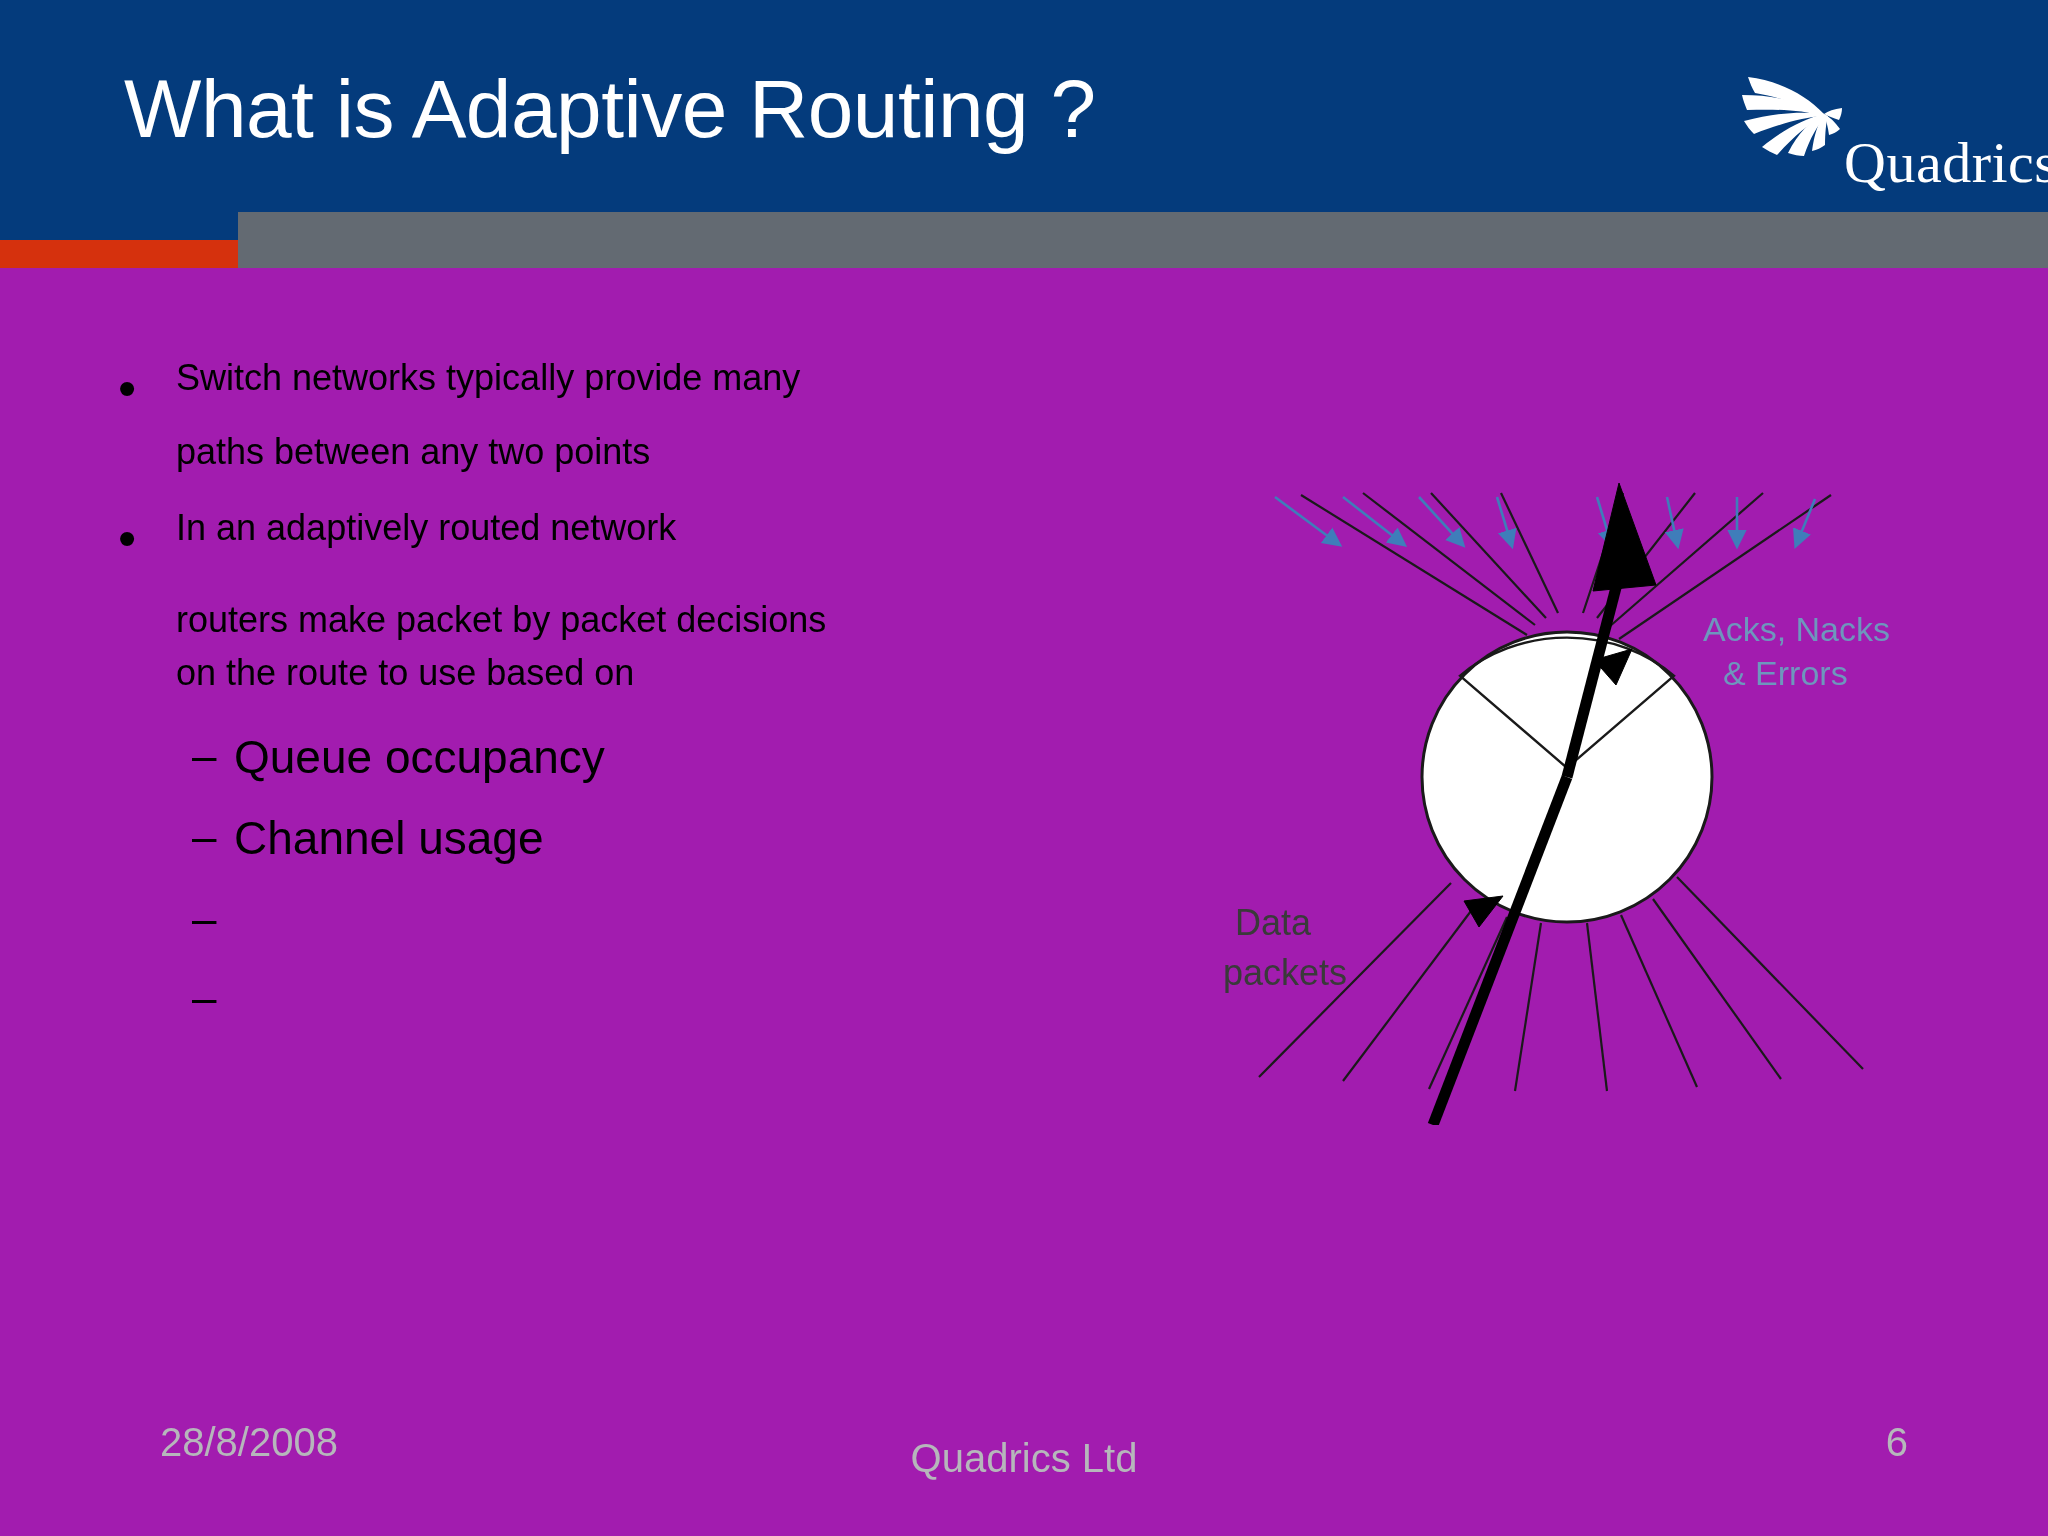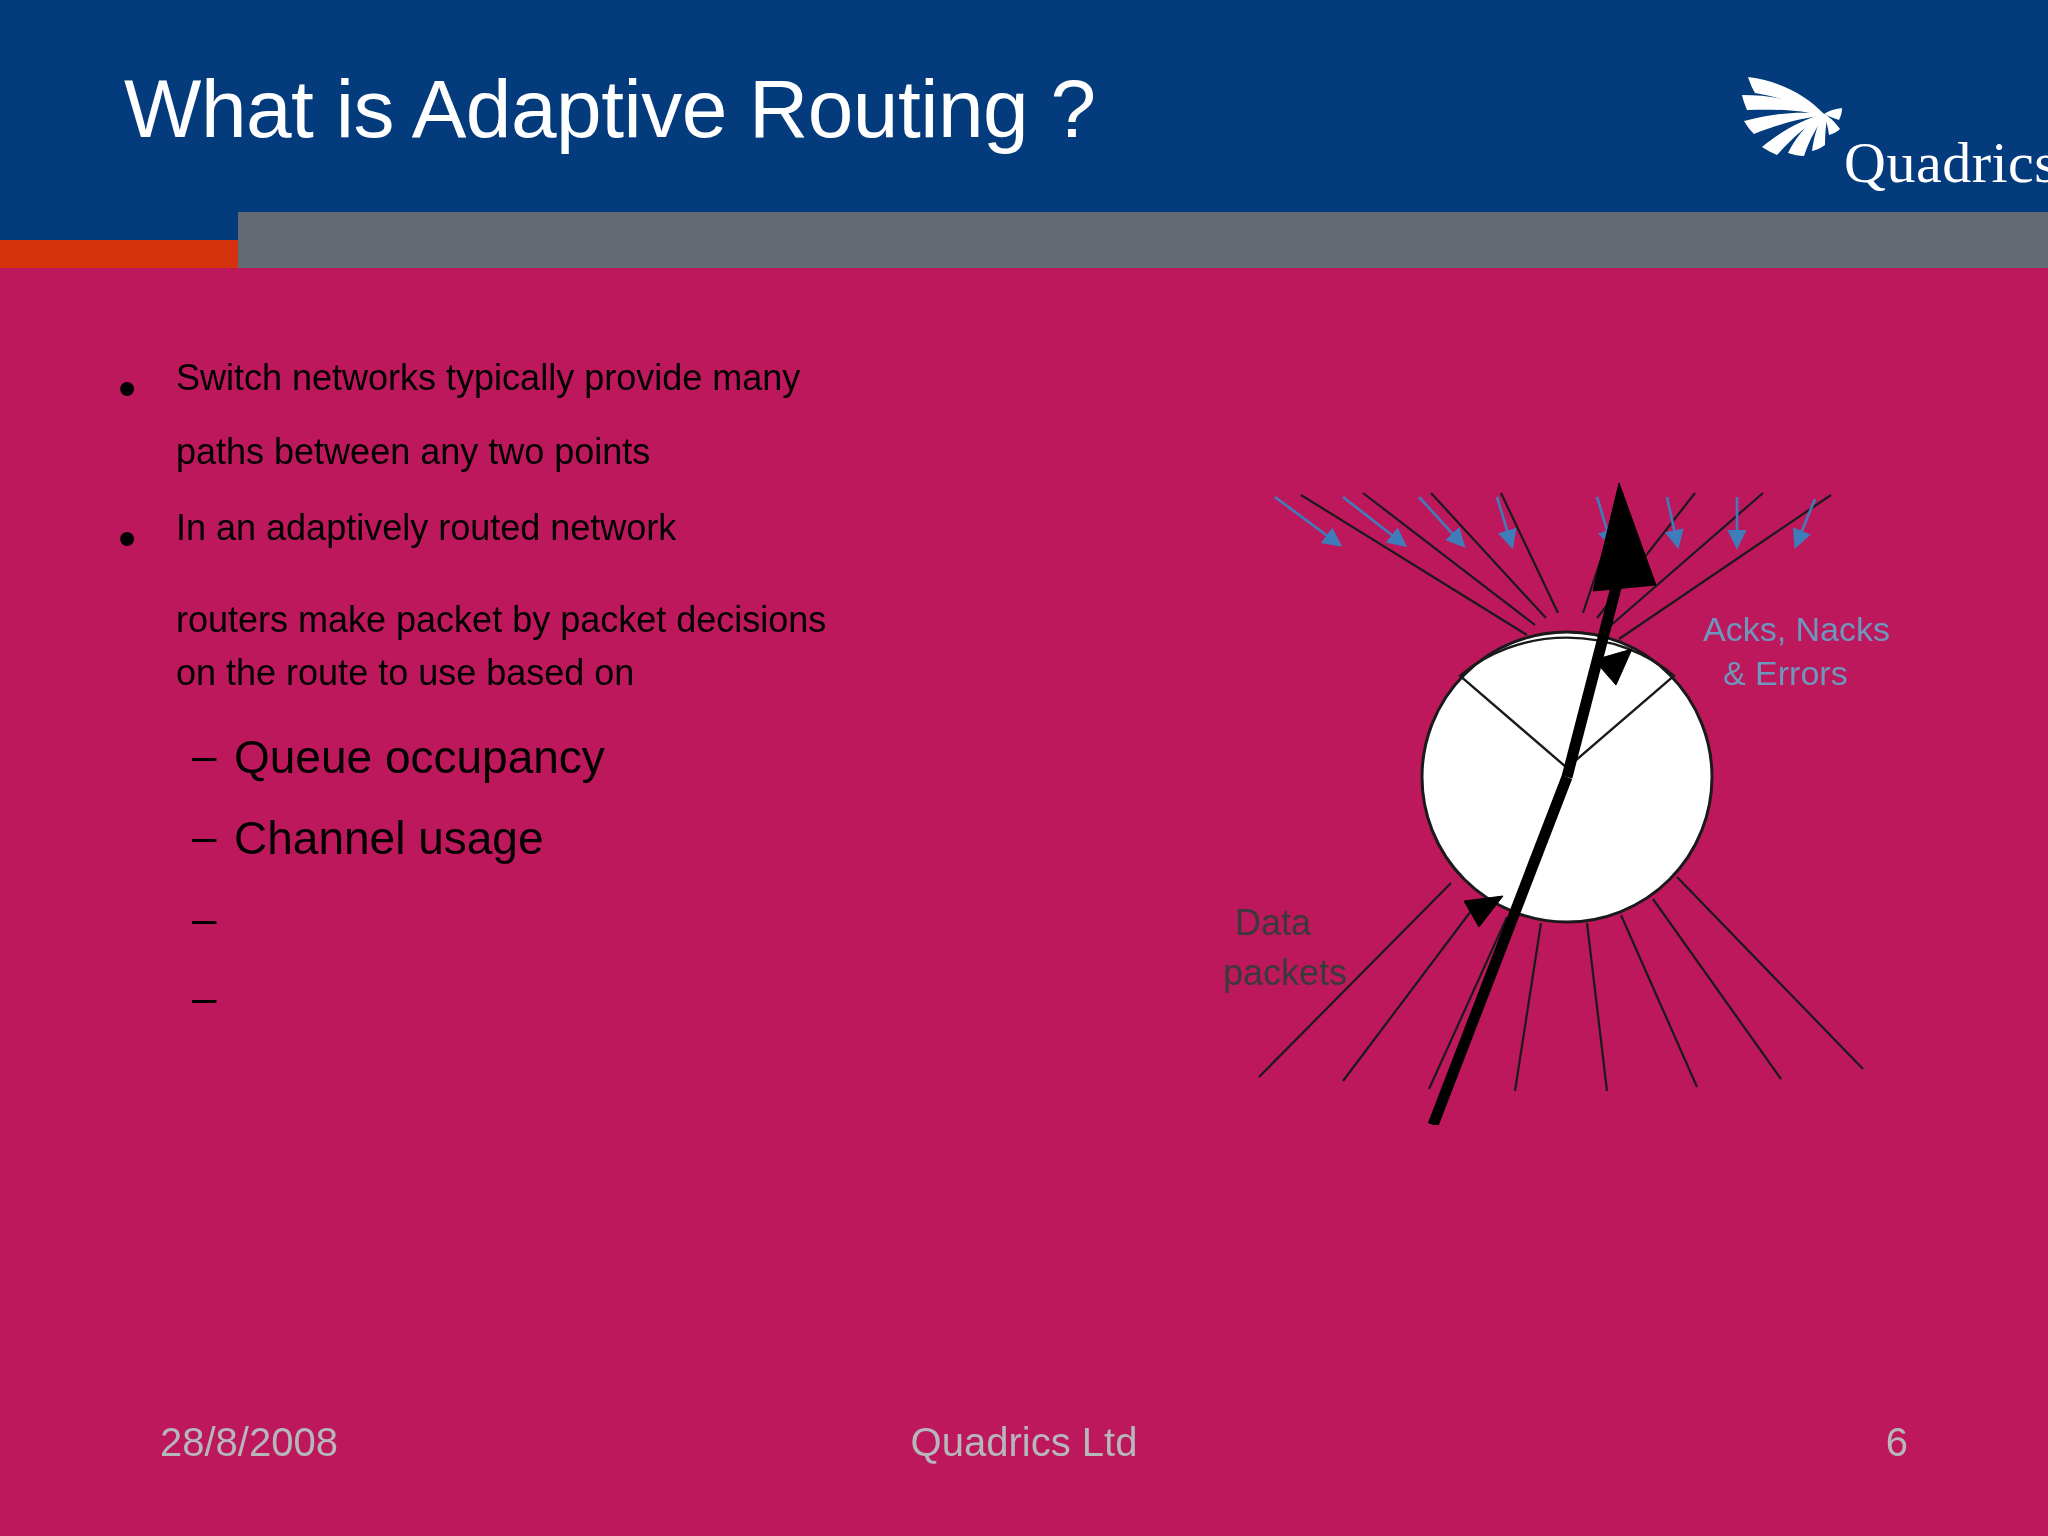--- a/index.html
+++ b/index.html
@@ -5,21 +5,21 @@
   html,body{margin:0;padding:0;background:#ffffff;}
   body{
     width:2048px;height:1536px;position:relative;overflow:hidden;
     font-family:"Liberation Sans",sans-serif;
     -webkit-font-smoothing:antialiased;
   }
 
   
   #slide{
     position:absolute;left:0;top:0;width:2048px;height:1536px;
-    background:#be185d;overflow:hidden;
+    background:#a21caf;overflow:hidden;
   }
 
   
   #header-band{
     position:absolute;left:0;top:0;width:2048px;height:240px;
     background:#043B7C;
   }
   #slide-title{
     position:absolute;left:124px;top:68px;
     font-size:82px;line-height:1.0;color:#ffffff;
@@ -75,21 +75,21 @@
     position:absolute;left:1215px;top:425px;width:700px;height:700px;
   }
   #diagram svg{display:block;width:700px;height:700px;}
 
   
   #footer{
     position:absolute;left:0;top:1420px;width:2048px;height:60px;
     color:#b6b7bb;font-size:40px;
   }
   #footer-date{position:absolute;left:160px;top:0;}
-  #footer-company{position:absolute;left:0;top:0;width:2048px;text-align:center;}
+  #footer-company{position:absolute;left:0;top:16px;width:2048px;text-align:center;}
   #footer-page{position:absolute;right:140px;top:0;}
 </style>
 </head>
 <body>
 
 <div id="slide">
 
   <div id="header-band"></div>
 
   <div id="slide-title">What is Adaptive Routing ?</div>

